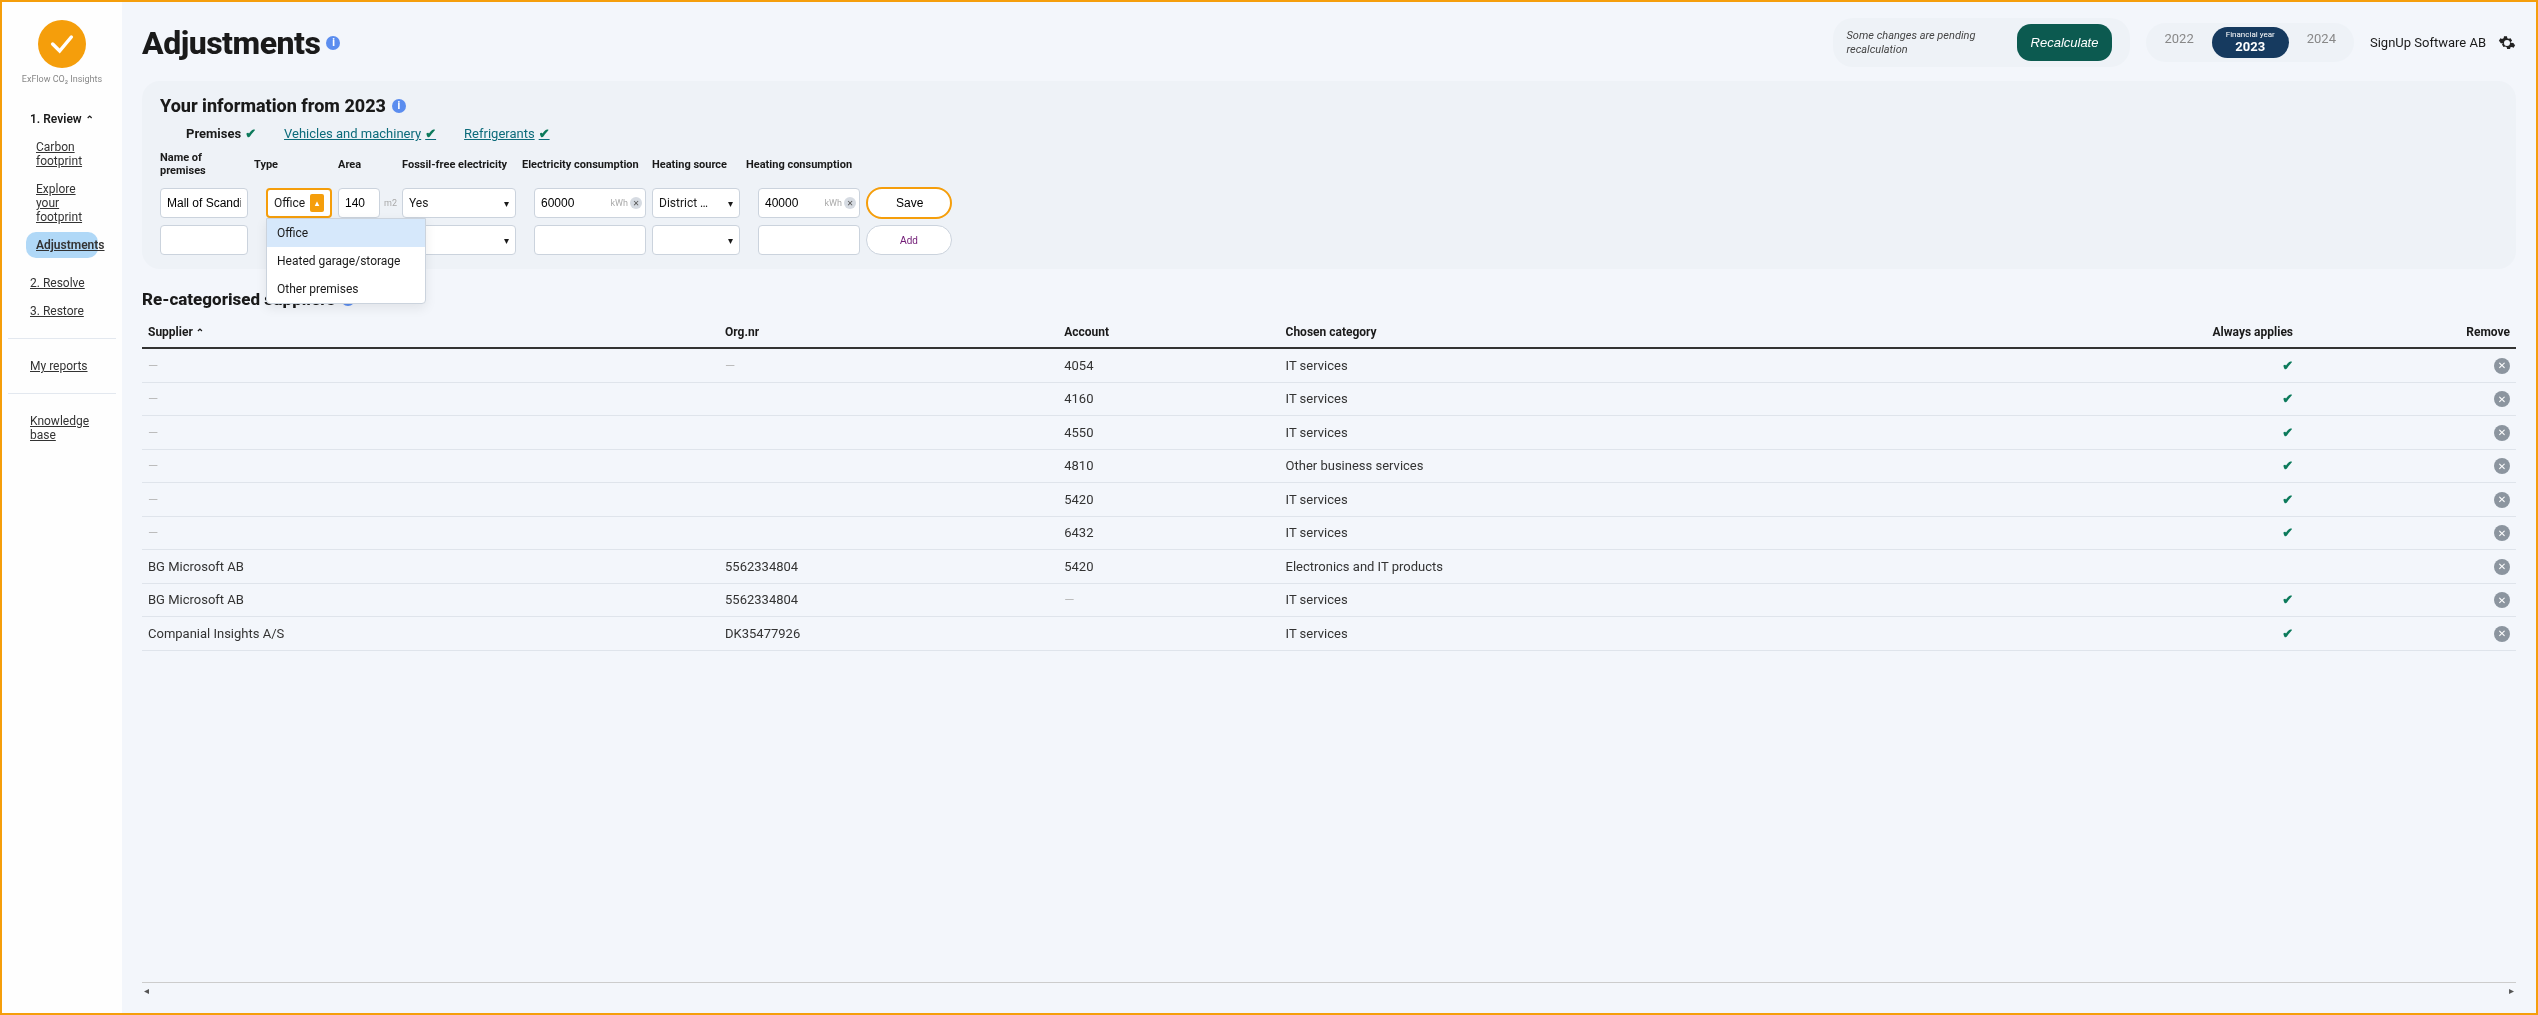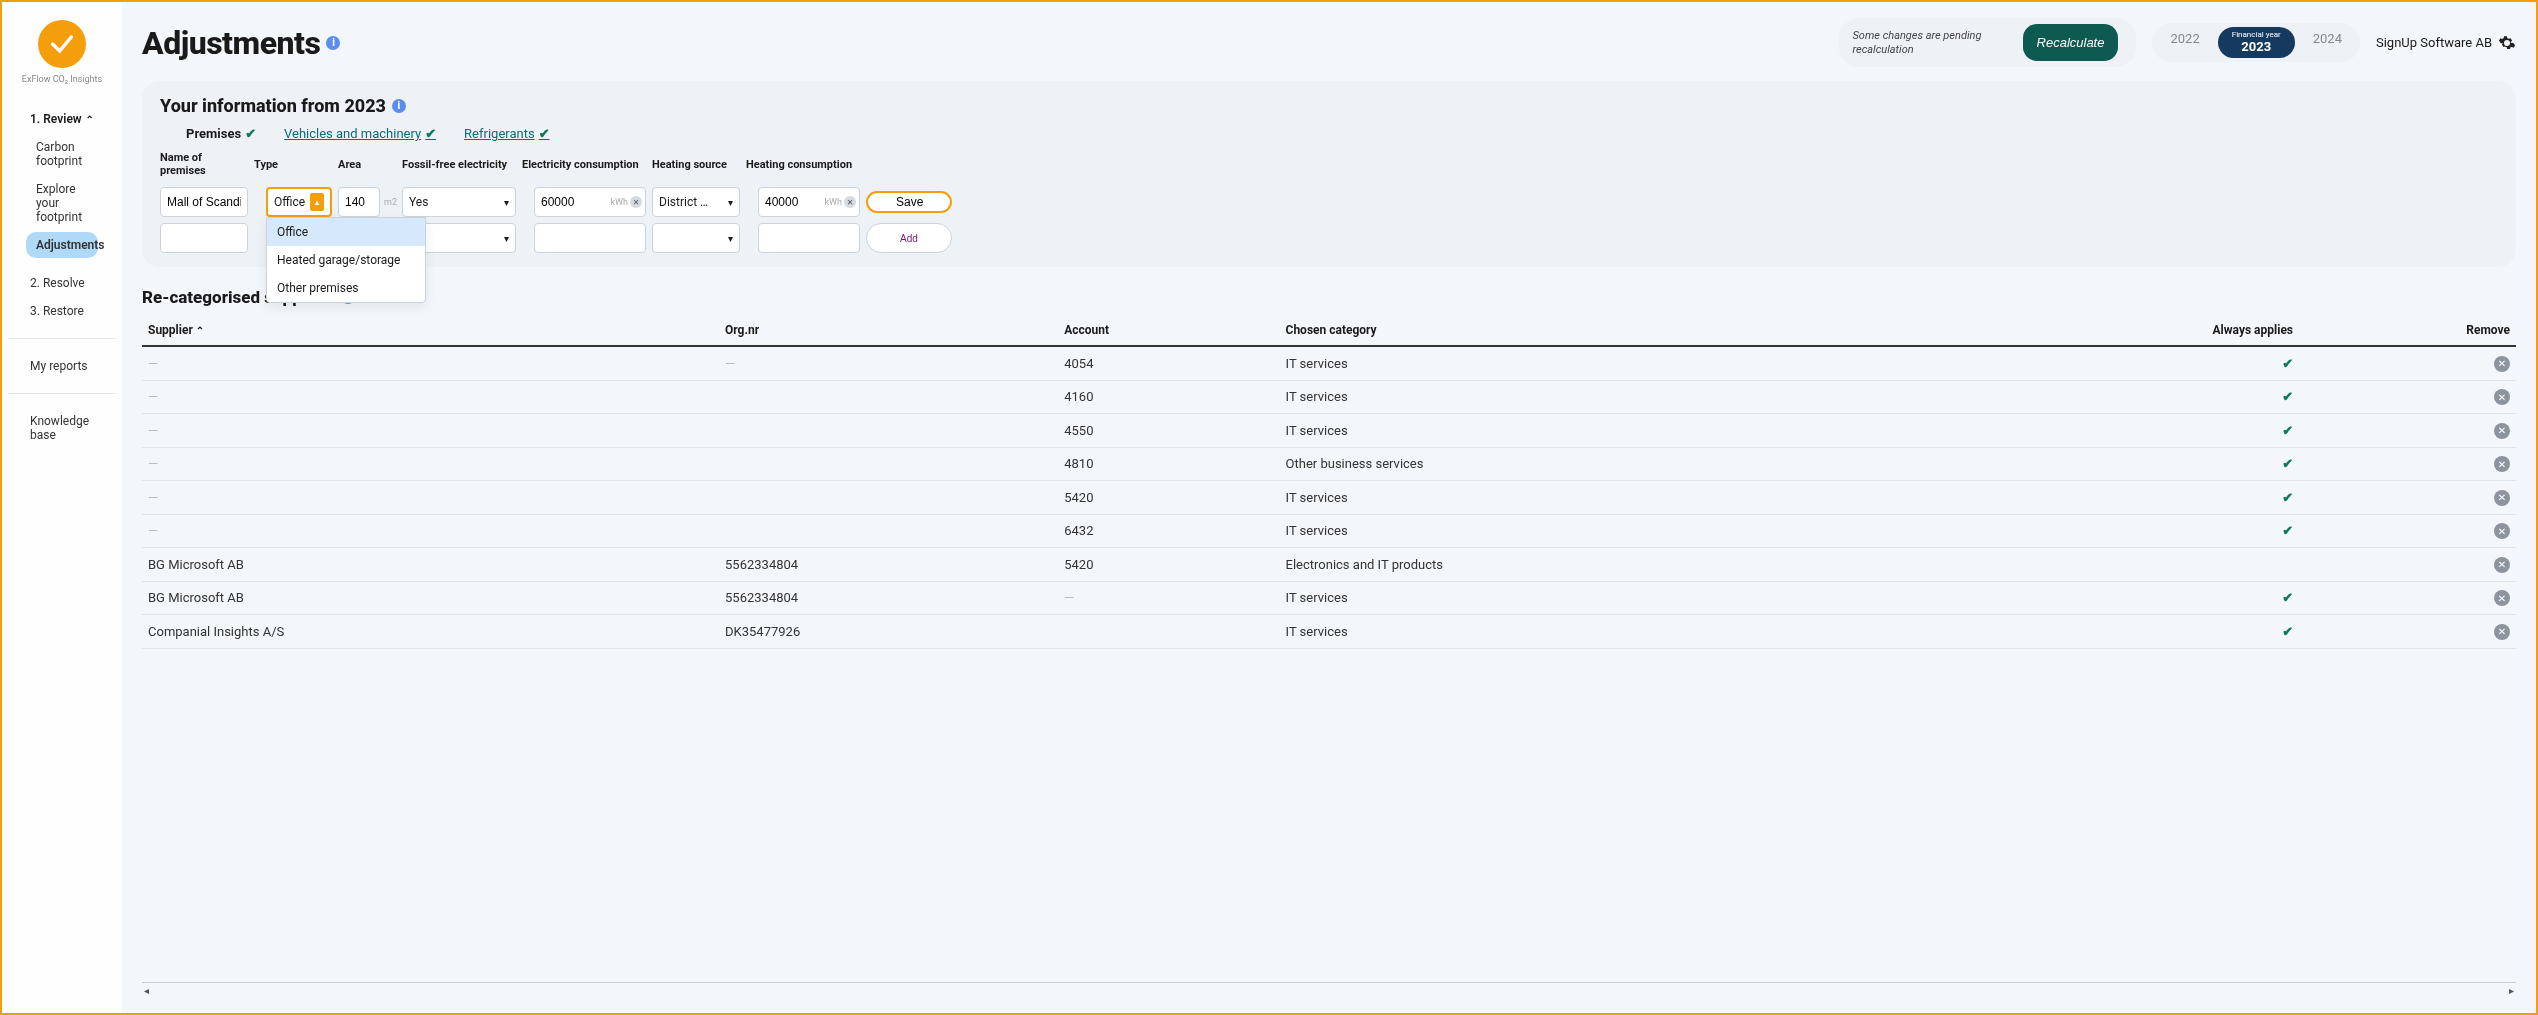--- a/index.html
+++ b/index.html
@@ -29,37 +29,37 @@
 }
 .logo-circle svg { width: 28px; height: 28px; fill: #fff; }
 .logo-text { font-size: 9px; color: #888; }
 .nav-sec { padding: 4px 24px; }
 .nav-section-head {
   display:flex; justify-content:space-between; align-items:center;
   font-weight:600; font-size:12px; padding:6px 4px; cursor:pointer;
 }
 .nav-item {
   font-size: 12px; padding: 6px 4px 6px 10px; color:#333; cursor:pointer;
-  border-radius: 10px; margin: 2px 0;
+  border-radius: 10px; margin: 2px 0; text-decoration: underline;
 }
 .nav-item.active { background:#b0d8f7; font-weight:600;}
 .nav-sep { border:none; border-top:1px solid #e3e8ef; margin:8px 6px; }
 .main { flex:1; padding: 16px 20px; overflow:hidden; display:flex; flex-direction:column;}
 .header { display:flex; align-items:center; gap:20px; margin-bottom:14px; }
 .page-title { font-size: 32px; font-weight:800; letter-spacing:-0.5px; display:flex; align-items:center; gap:6px;}
 .info-ic { width:14px;height:14px;border-radius:50%;background:#5b8def;color:#fff;font-size:10px;display:inline-flex;align-items:center;justify-content:center;font-style:normal;}
 .header-right { margin-left:auto; display:flex; align-items:center; gap:16px;}
 .pending-box{ background:#eef2f7; border-radius:20px; padding:6px 18px 6px 14px; display:flex; align-items:center; gap:10px; font-size:11px; }
 .pending-text{ font-style:italic; color:#444; max-width:160px; line-height:1.2;}
 .recalc-btn{ background:#0c5a50; color:#fff; border:none; border-radius:14px; padding:11px 14px; font-style:italic; font-size:13px; cursor:pointer;}
 .year-pills{ background:#eef2f7; border-radius:20px; padding:4px; display:flex; gap:4px;}
 .year-pill{ padding:4px 14px; border-radius:16px; font-size:13px; color:#888; cursor:pointer; text-align:center;}
 .year-pill.active{ background:#163a5f; color:#fff; }
 .year-pill .sup{ font-size:8px; display:block; line-height:1;}
-.user-box{ display:flex; align-items:center; gap:6px; font-size:13px;}
+.user-box{ display:flex; align-items:center; gap:12px; font-size:13px;}
 .gear{ width:18px;height:18px; }
 .panel { background:#eef2f7; border-radius:18px; padding:14px 18px; margin-bottom:20px;}
 .panel-title{ font-size:18px; font-weight:800; display:flex; align-items:center; gap:6px; margin-bottom:10px;}
 .tabs{ display:flex; gap:28px; padding-left:26px; margin-bottom:10px;}
 .tab{ font-size:13px; cursor:pointer; display:flex; align-items:center; gap:4px;}
 .tab.active{ font-weight:700;text-align:center; }
 .tab.link{ color:#0c6b7a; text-decoration:underline;}
 .check{ color:#0c7a5b; font-weight:700;}
 .premises-grid{ display:grid; grid-template-columns: 88px 78px 58px 114px 124px 88px 114px 86px; gap:6px; align-items:center;}
 .col-head{ font-size:11px; font-weight:700; padding-bottom:4px;}
@@ -67,21 +67,21 @@
   height:30px; border:1px solid #cbd3dd; border-radius:4px; background:#fff;
   font-size:12px; padding:0 6px; width:100%; position:relative;
 }
 .cell-select{ display:flex; align-items:center; justify-content:space-between; cursor:pointer;}
 .cell-select.focused{ border:2px solid #f59e0b; }
 .unit{ position:absolute; right:18px; top:50%; transform:translateY(-50%); font-size:9px; color:#aaa;}
 .unit2{ font-size:9px; color:#aaa;}
 .clear-x{ position:absolute; right:4px; top:50%; transform:translateY(-50%); width:12px;height:12px;border-radius:50%;background:#d6dbe2;color:#555;font-size:8px;display:flex;align-items:center;justify-content:center;cursor:pointer;}
 .area-wrap{ display:flex; align-items:center; gap:4px;}
 .area-wrap .cell-input{ width:42px;}
-.save-btn{ height:22px; border:2px solid #f59e0b; border-radius:16px; background:#fff; padding:0 28px; font-size:12px; cursor:pointer;}
+.save-btn{ height:32px; border:2px solid #f59e0b; border-radius:16px; background:#fff; padding:0 28px; font-size:12px; cursor:pointer;}
 .add-btn{ height:30px; border:1px solid #cbd3dd; border-radius:16px; background:#fff; color:#701a75; padding:0 30px; font-size:10px; cursor:pointer;}
 .dropdown-pop{
   position:absolute; top:30px; left:0; width:160px; background:#fff;
   border:1px solid #cbd3dd; border-radius:0 0 4px 4px; box-shadow:0 4px 12px rgba(0,0,0,0.08);
   z-index:100;
 }
 .dd-item{ padding:7px 10px; font-size:12px; cursor:pointer;}
 .dd-item.sel{ background:#d6e8fb;}
 .suppliers-title{ font-size:17px; font-weight:800; display:flex; align-items:center; gap:6px; margin-bottom:8px;}
 .table-wrap{ flex:1; overflow:auto; border-bottom:1px solid #ccc;}

